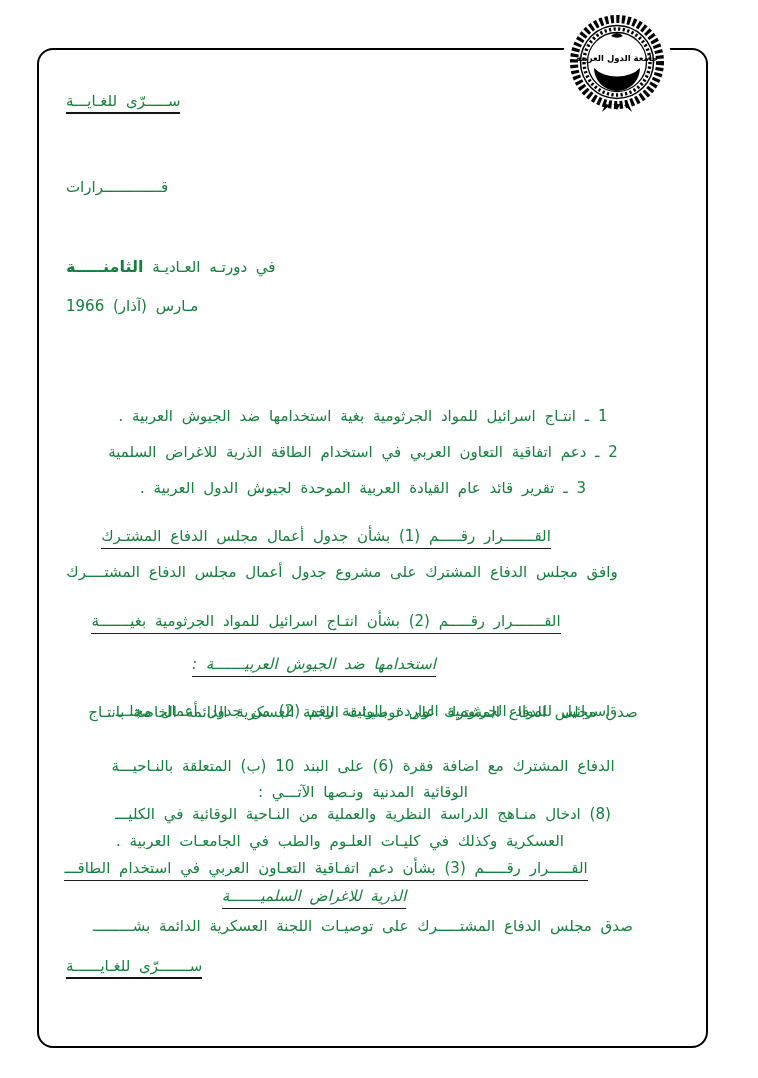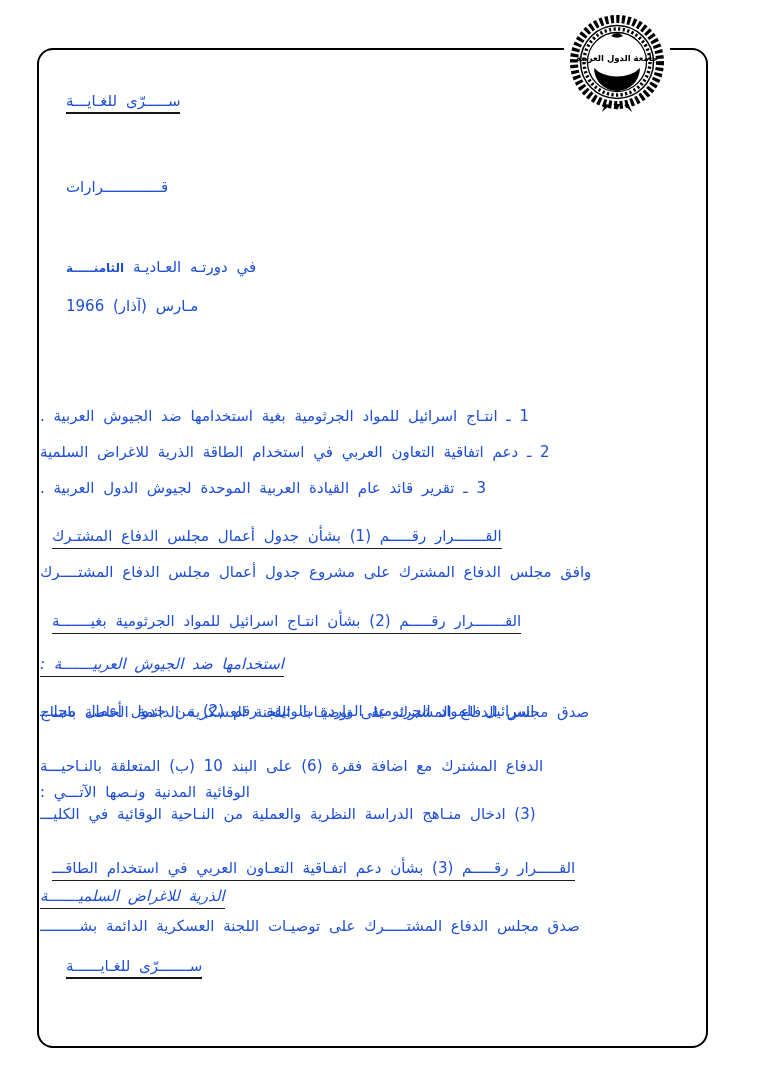--- a/index.html
+++ b/index.html
@@ -1,35 +1,35 @@
 <!DOCTYPE html>
 <html lang="ar" dir="rtl"><head>
 <meta charset="utf-8">
 <style>
   html,body{margin:0;padding:0;background:#fff;}
   .page{
     position:relative;width:758px;height:1078px;background:#ffffff;
-    font-family:"DejaVu Sans", sans-serif;color:#1d4ed8;overflow:hidden;
+    font-family:"DejaVu Sans", sans-serif;color:#15803d;overflow:hidden;
   }
   .frame{
     position:absolute;left:37px;top:48px;width:671px;height:1000px;
     box-sizing:border-box;border:2px solid #000;border-radius:16px;z-index:1;
   }
   .seal{position:absolute;left:561px;top:11px;width:112px;height:103px;z-index:3;}
   .content{position:absolute;inset:0;z-index:2;}
   .ln{
-    position:absolute;left:40px;right:72px;text-align:left;direction:rtl;
+    position:absolute;left:40px;right:72px;text-align:center;direction:rtl;
     font-size:15px;line-height:22px;white-space:nowrap;word-spacing:4px;
   }
   .ctr{left:66px;right:34px;text-align:left;}
   .h-ind{padding-right:86px;margin-left:12px;}
   .h-ind2{padding-right:98px;font-style:italic;}
   .u{border-bottom:1.7px solid #1e1e1e;padding-bottom:3px;}
   .u2{border-bottom:2.2px solid #151515;padding-bottom:2px;letter-spacing:.5px;}
-  .b{font-weight:bold;font-size:12px;}
+  .b{font-weight:bold;font-size:16px;}
 </style>
 </head>
 <body>
 
 <div class="page">
 
   <div class="frame"></div>
 
   <svg class="seal" viewBox="0 0 112 103" aria-hidden="true">
     <ellipse cx="56" cy="51" rx="55" ry="50" fill="#ffffff"></ellipse>
@@ -68,21 +68,22 @@
     <div class="ln h-ind" style="top:610px">
       <span class="u">القـــــــرار رقـــــم (2) بشأن انتـاج اسرائيل للمواد الجرثومية بغيـــــــة</span>
     </div>
     <div class="ln h-ind2" style="top:653px">
       <span class="u">استخدامها ضد الجيوش العربيـــــــة :</span>
     </div>
     <div class="ln" style="top:701px">صدق مجلس الدفاع المشترك على توصيـات اللجنة العسكرية الدائمة الخاصة بانتـاج</div>
     <div class="ln" style="top:700px">اسرائيل للمواد الجرثومية الواردة بالوثيقة رقم (2) من جدول أعمال مجلـــ</div>
     <div class="ln" style="top:755px">الدفاع المشترك مع اضافة فقرة (6) على البند 10 (ب) المتعلقة بالنـاحيـــة</div>
     <div class="ln" style="top:781px">الوقائية المدنية ونـصها الآتـــي :</div>
-    <div class="ln" style="top:803px">(3) ادخال منـاهج الدراسة النظرية والعملية من النـاحية الوقائية في الكليـــ</div>
+    <div class="ln" style="top:803px">(8) ادخال منـاهج الدراسة النظرية والعملية من النـاحية الوقائية في الكليـــ</div>
+    <div class="ln" style="top:830px;padding-right:46px">العسكرية وكذلك في كليـات العلـوم والطب في الجامعـات العربية .</div>
 
     <div class="ln h-ind" style="top:857px">
       <span class="u">القـــــرار رقـــــم (3) بشأن دعم اتفـاقية التعـاون العربي في استخدام الطاقـــ</span>
     </div>
     <div class="ln h-ind2" style="top:885px">
       <span class="u">الذرية للاغراض السلميـــــــة</span>
     </div>
     <div class="ln" style="top:915px">صدق مجلس الدفاع المشتـــــرك على توصيـات اللجنة العسكرية الدائمة بشـــــــــ</div>
 
     <div class="ln ctr" style="top:955px">

